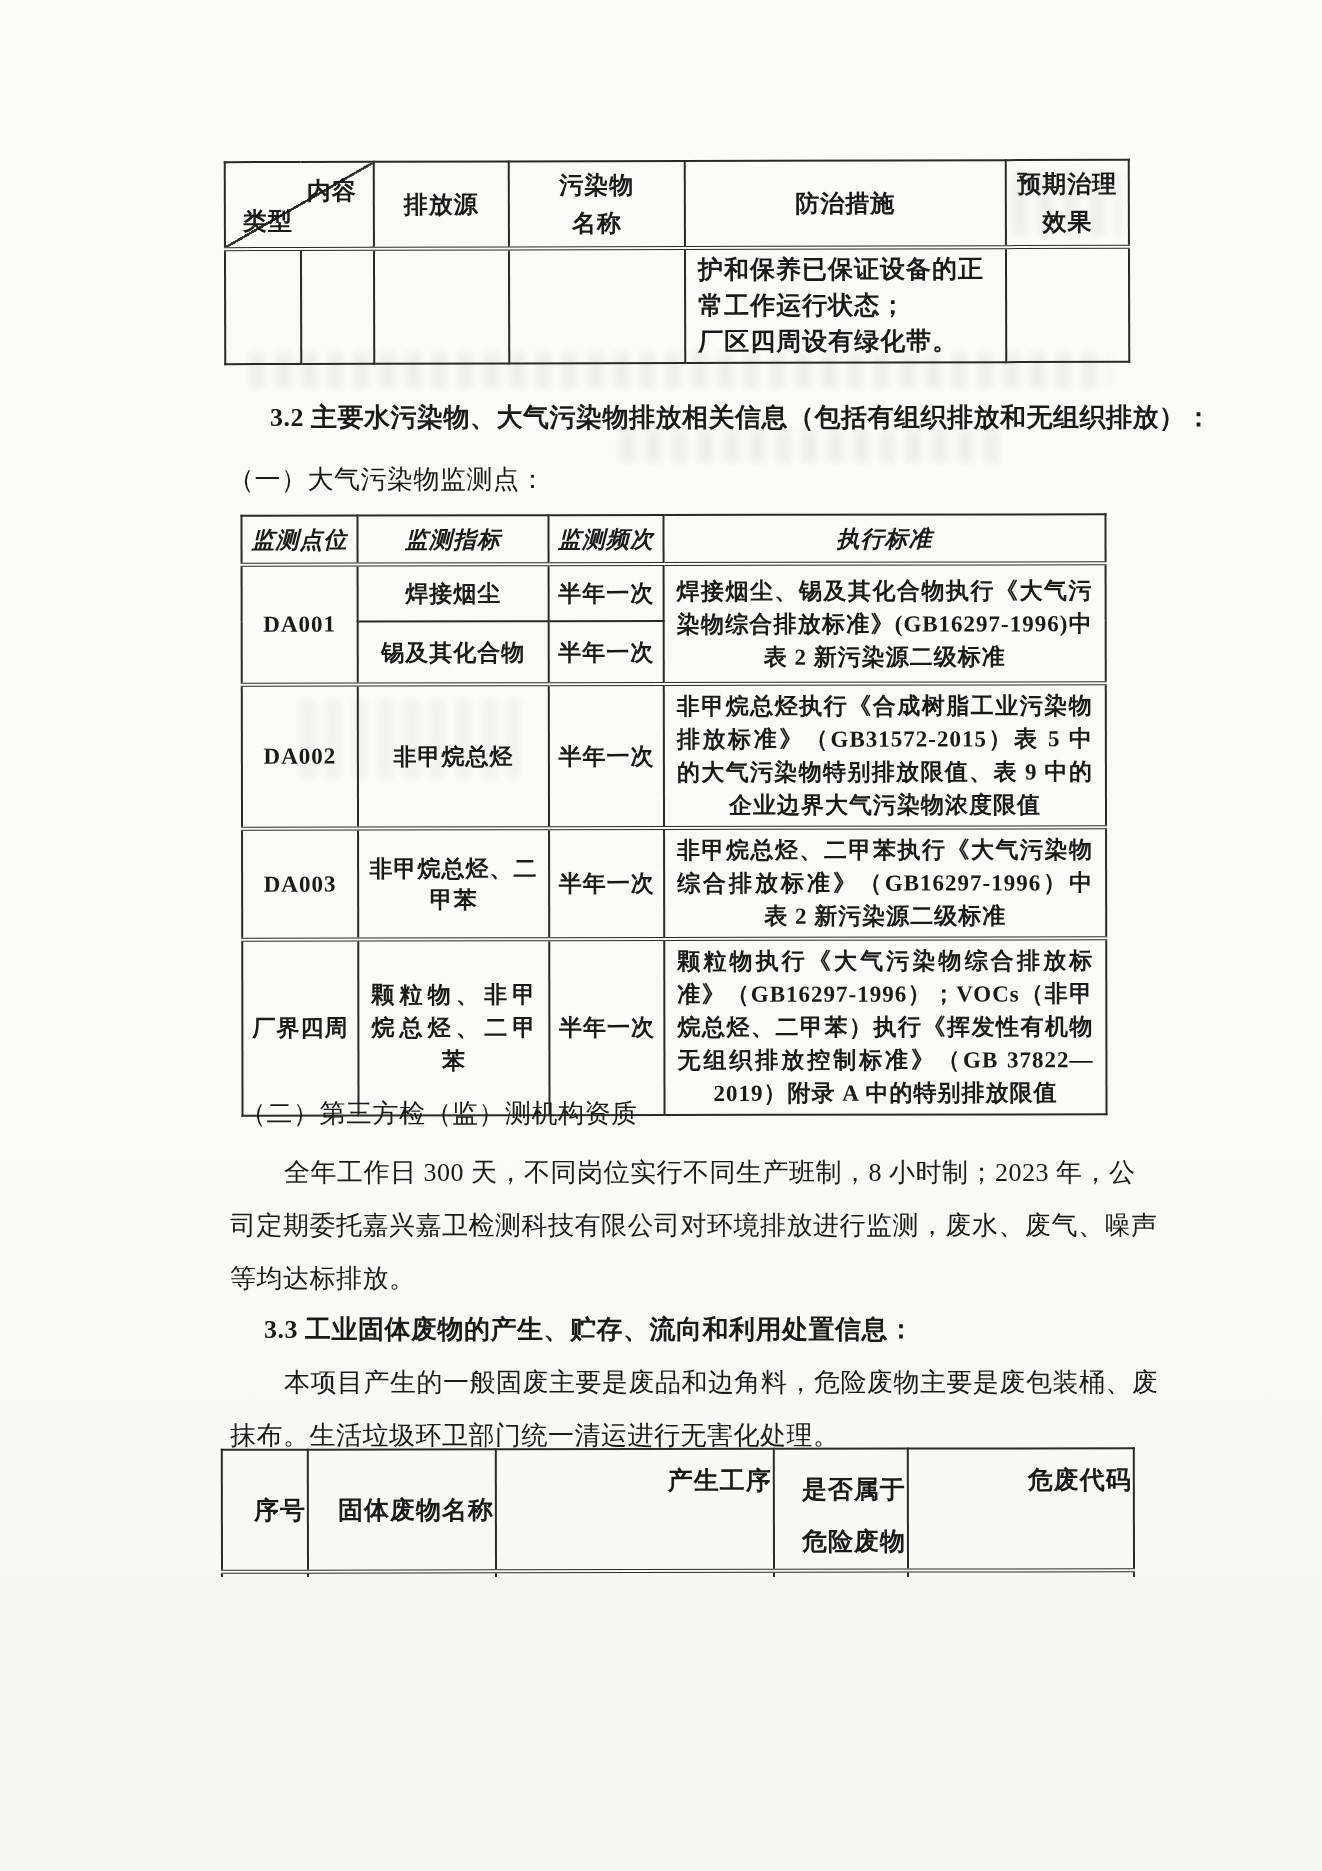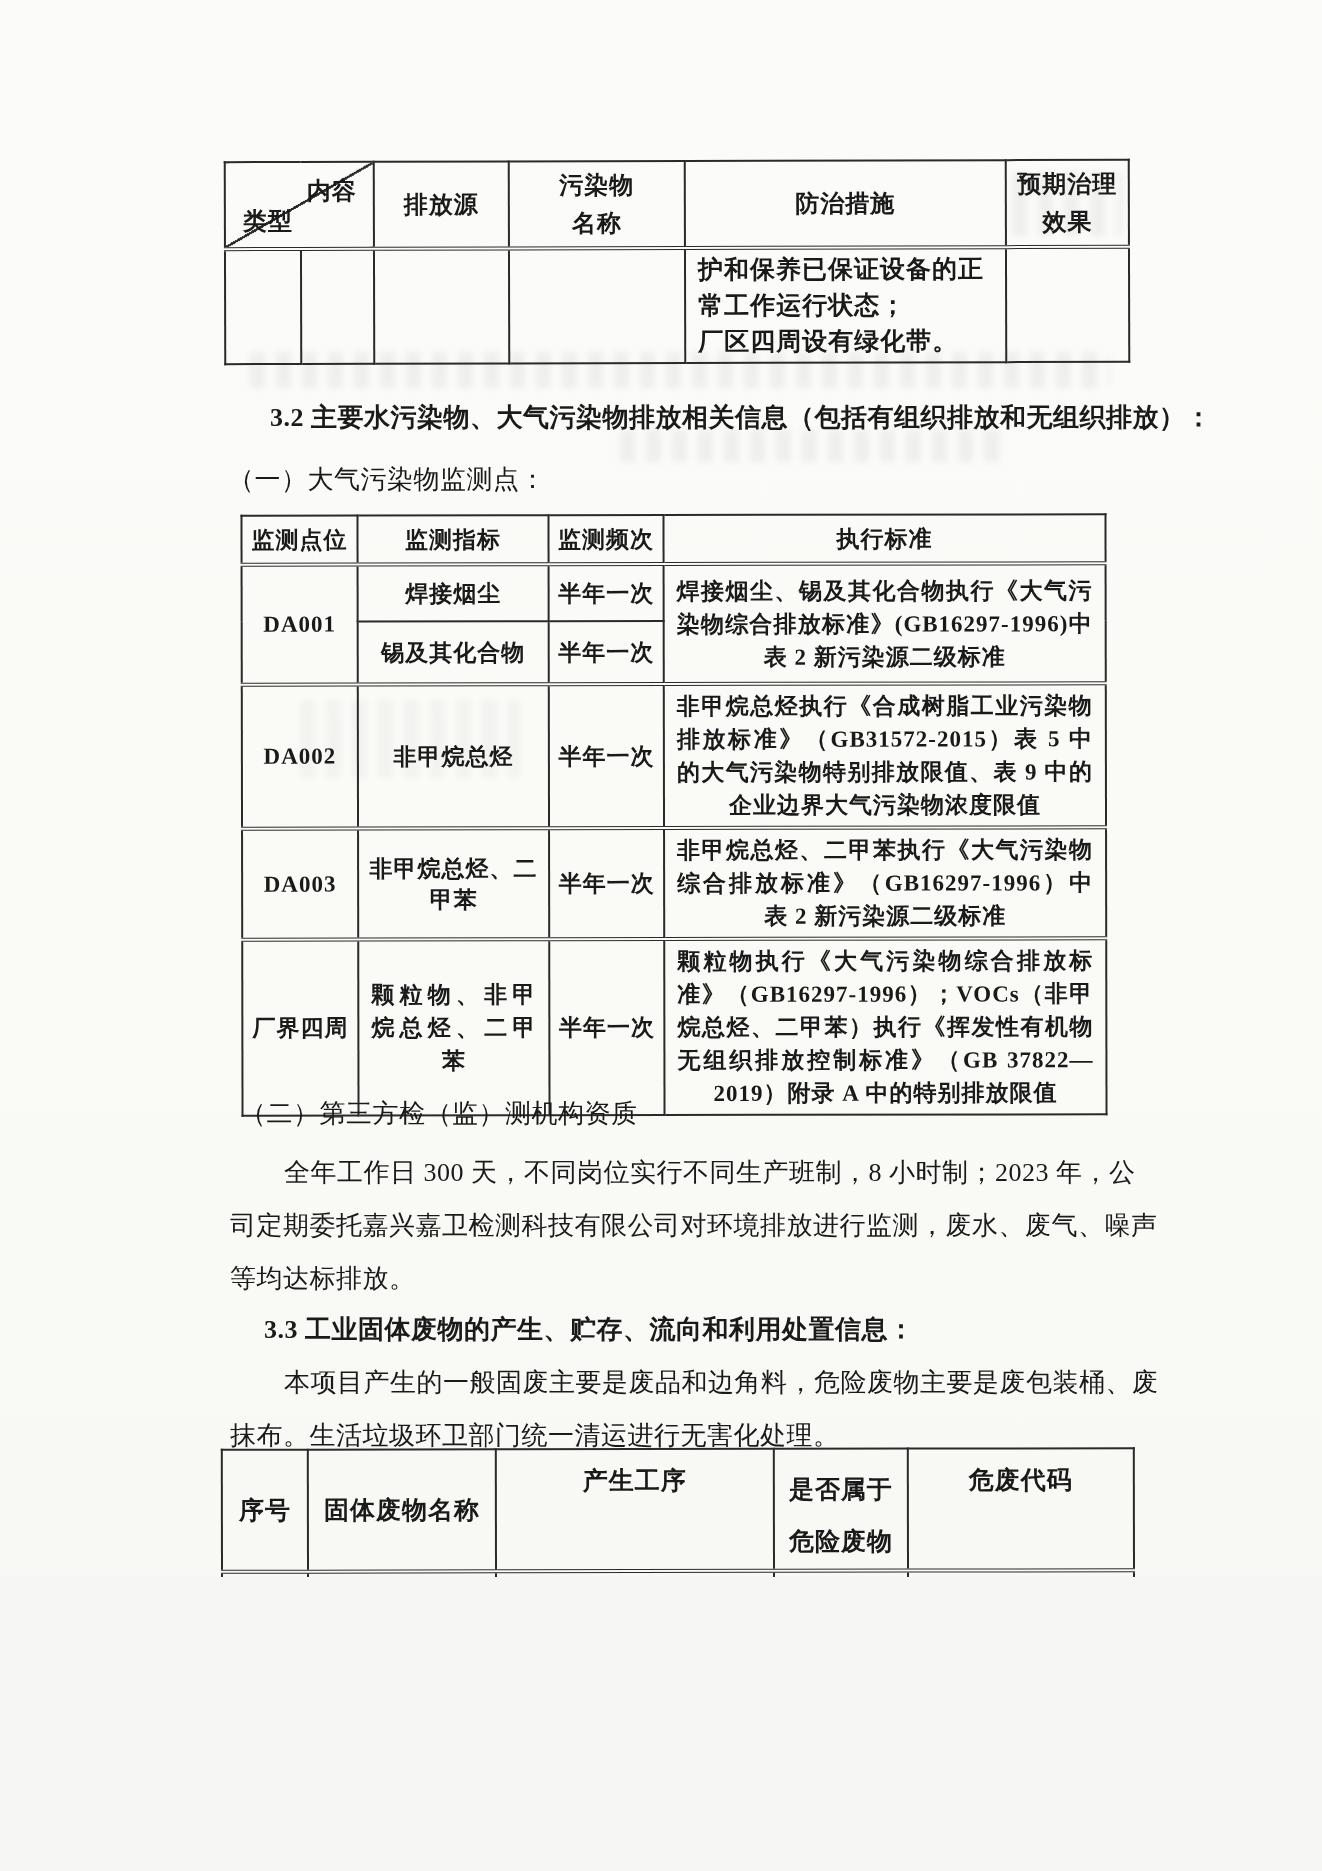--- a/index.html
+++ b/index.html
@@ -34,35 +34,35 @@
   .measures-body div{line-height:36px;font-size:25px;white-space:nowrap;}
   
   .h2{position:absolute;font-size:26px;font-weight:700;white-space:nowrap;letter-spacing:.5px;}
   .sub{position:absolute;font-size:26px;white-space:nowrap;letter-spacing:.5px;}
   .para{position:absolute;font-size:26px;letter-spacing:.5px;}
   .para div{line-height:53px;white-space:nowrap;}
   .para .ind{padding-left:54px;}
   
   .t-mon{left:241px;top:514px;width:864px;transform:rotate(-0.1deg);}
   .t-mon td{font-size:23px;text-align:center;vertical-align:middle;}
-  .t-mon .mh td{height:44px;font-weight:600;}
+  .t-mon .mh td{height:44px;font-weight:600;font-style:italic;}
   .t-mon .r1 td{height:52px;}
   .t-mon .r2 td{height:58px;}
   .t-mon .r3 td{height:128px;}
   .t-mon .r4 td{height:94px;}
   .t-mon .r5 td{height:134px;}
   .t-mon .std{
     text-align:justify;text-align-last:center;
     line-height:33px;padding:4px 12px;font-size:23px;
   }
   .t-mon .gsep{border-top:4px double #2a2a2a;}
   
   .t-waste{left:221px;top:1448px;width:912px;transform:rotate(-0.1deg);}
   .t-waste td{font-size:25px;text-align:center;vertical-align:middle;}
-  .t-waste .wh td{height:100px;font-weight:600;}
+  .t-waste .wh td{height:100px;font-weight:600;text-align:right;}
   .t-waste .wh .topal{vertical-align:top;padding-top:14px;}
   .t-waste .hz div{line-height:52px;}
   .t-waste .wr td{height:54px;}
   .t-waste .dbl{border-bottom:4px double #2a2a2a;}
   
   .smudge{position:absolute;filter:blur(3px);opacity:.45;border-radius:4px;
     background:repeating-linear-gradient(90deg,rgba(90,90,95,.16) 0 15px,rgba(90,90,95,0) 15px 26px);}
 </style>
 </head>
 <body>

